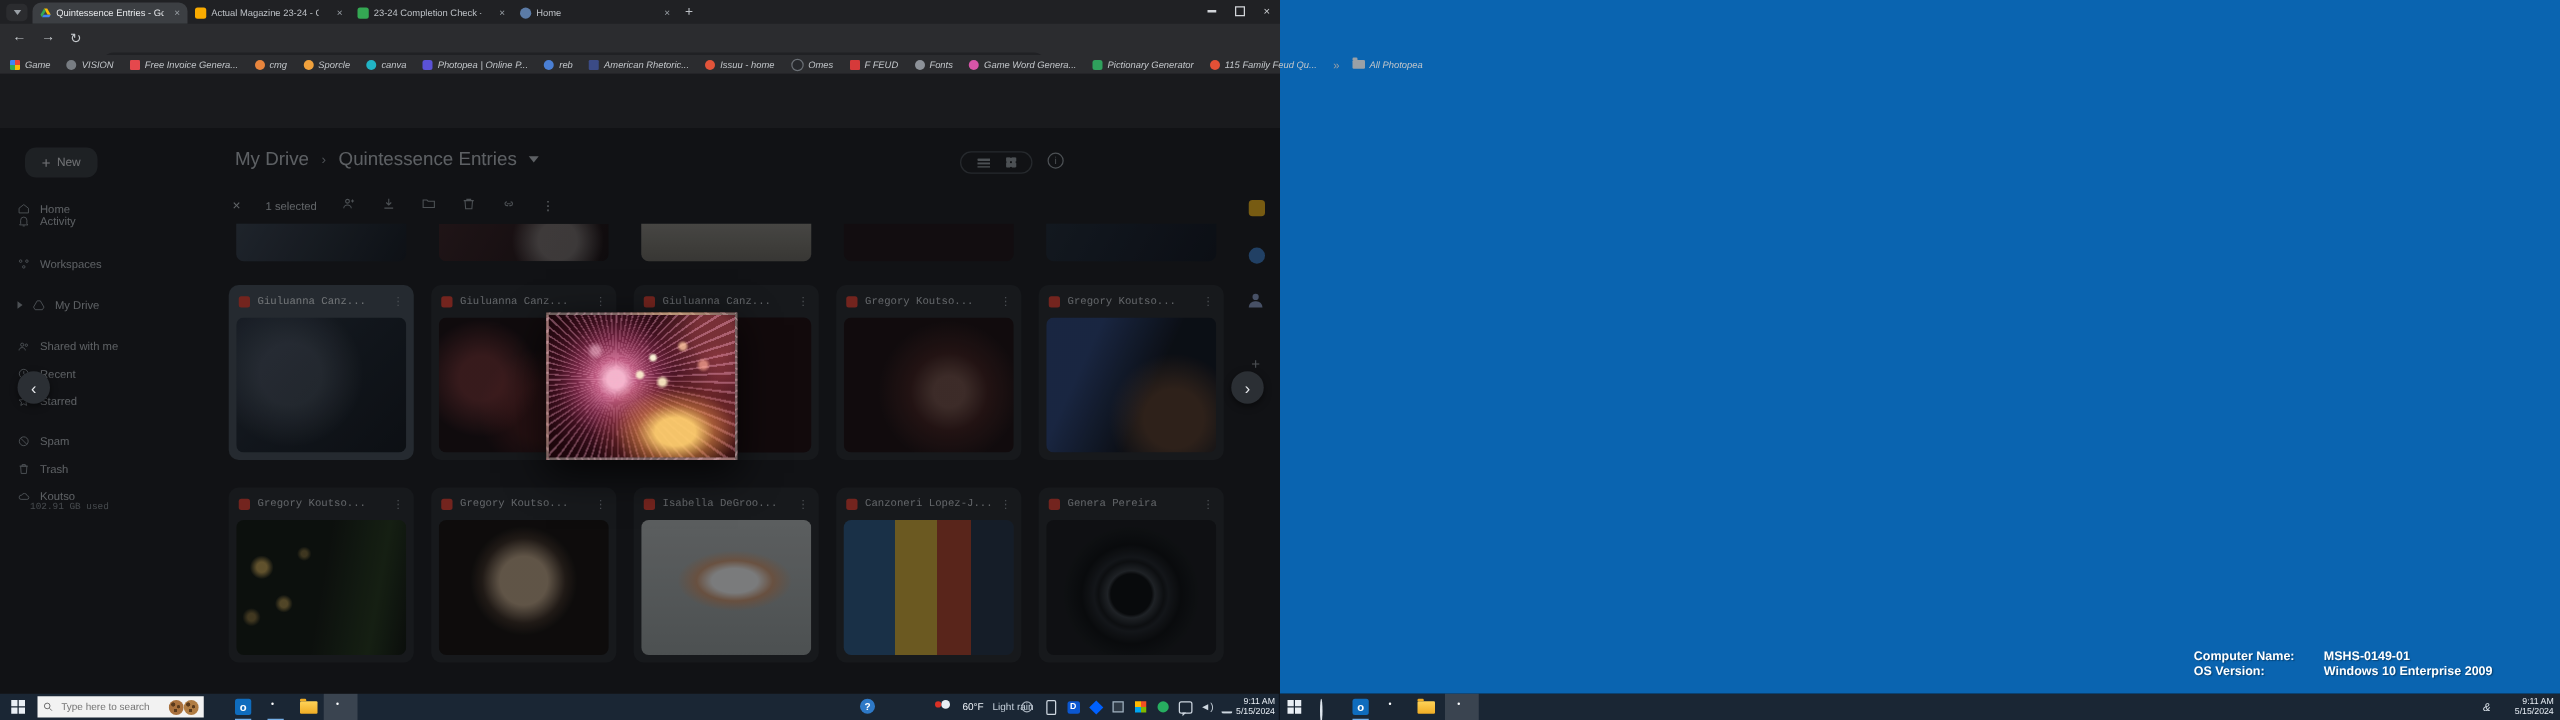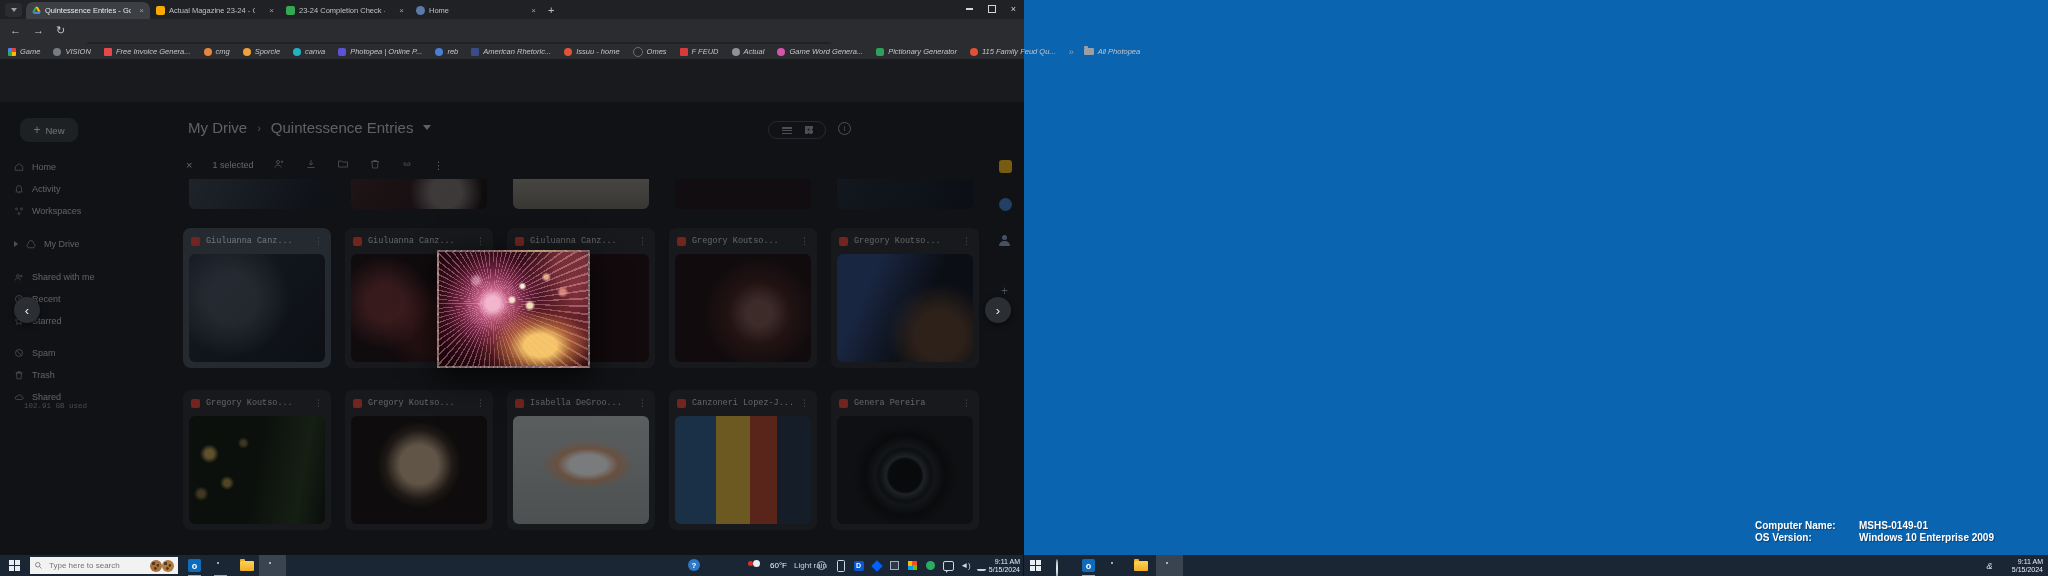--- a/index.html
+++ b/index.html
@@ -157,21 +157,21 @@
       radial-gradient(circle at 95% 60%,rgba(200,70,90,.35) 0 12%,transparent 30%),
       #190509;}
   .navbtn-circ{width:26px;height:26px;border-radius:50%;background:#2b2f34;z-index:7;
     display:flex;align-items:center;justify-content:center;color:#e8eaed;font-size:13px;
     box-shadow:0 2px 6px rgba(0,0,0,.5);}
   
   #taskbar{left:0;top:555px;width:2048px;height:21px;background:#1a2634;}
   .tb-divider{left:1023px;top:0;width:1px;height:21px;background:#0d141d;}
   .winlogo{display:grid;grid-template-columns:5px 5px;grid-template-rows:5px 5px;gap:1px;}
   .winlogo i{background:#e9eef4;}
-  #tb-search{left:30px;top:2px;width:148px;height:17px;background:#f2f2f2;display:flex;align-items:center;
+  #tb-search{left:30px;top:2px;width:133px;height:17px;background:#f2f2f2;display:flex;align-items:center;
     padding:0 4px;box-sizing:border-box;gap:4px;}
   #tb-search svg{width:9px;height:9px;stroke:#444;fill:none;stroke-width:1.6;flex:0 0 auto;}
   #tb-search input{border:0;outline:0;background:transparent;font-size:8px;color:#3c3c3c;flex:1;
     font-family:"Liberation Sans",sans-serif;min-width:0;}
   .cookie{width:12px;height:12px;border-radius:50%;flex:0 0 auto;
     background:radial-gradient(circle at 30% 30%,#5a3a1c 0 12%,transparent 16%),
       radial-gradient(circle at 65% 45%,#5a3a1c 0 11%,transparent 15%),
       radial-gradient(circle at 45% 70%,#5a3a1c 0 11%,transparent 15%),#a9713d;}
   .cookie.c2{margin-left:-4px;background-color:#b07c42;}
   .tb-ic{top:4px;width:13px;height:13px;}
@@ -326,21 +326,21 @@
       <span class="bm">
           <i class="bmfav f10"></i>
           <em>Omes</em>
         </span>
       <span class="bm">
           <i class="bmfav f11"></i>
           <em>F FEUD</em>
         </span>
       <span class="bm">
           <i class="bmfav f12"></i>
-          <em>Actual</em>
+          <em>Fonts</em>
         </span>
       <span class="bm">
           <i class="bmfav f13"></i>
           <em>Game Word Genera...</em>
         </span>
       <span class="bm">
           <i class="bmfav f14"></i>
           <em>Pictionary Generator</em>
         </span>
       <span class="bm">
@@ -394,21 +394,21 @@
         <span class="plus">+</span>
         <span class="nl">New</span>
       </div>
 
       <div class="abs srow" style="top:56px">
           <svg viewBox="0 0 24 24">
             <path d="M3 11l9-7 9 7v9H3z"></path>
           </svg>
           <span>Home</span>
         </div>
-      <div class="abs srow" style="top:78px">
+      <div class="abs srow" style="top:66px">
           <svg viewBox="0 0 24 24">
             <path d="M6 17v-7a6 6 0 0112 0v7l2 2H4zM10 21h4"></path>
           </svg>
           <span>Activity</span>
         </div>
       <div class="abs srow" style="top:100px">
           <svg viewBox="0 0 24 24">
             <circle cx="6" cy="7" r="2.4"></circle>
             <circle cx="18" cy="7" r="2.4"></circle>
             <circle cx="12" cy="18" r="2.4"></circle>
@@ -453,21 +453,21 @@
       <div class="abs srow" style="top:264px">
           <svg viewBox="0 0 24 24">
             <path d="M6 7h12l-1 14H7zM9 7V4h6v3M4 7h16"></path>
           </svg>
           <span>Trash</span>
         </div>
       <div class="abs srow" style="top:286px">
           <svg viewBox="0 0 24 24">
             <path d="M7 18a4 4 0 111-7.9A5.5 5.5 0 0118.5 11 3.5 3.5 0 0118 18z"></path>
           </svg>
-          <span>Shared</span>
+          <span>Koutso</span>
         </div>
       <div class="abs storage-note">102.91 GB used</div>
 
       <div id="breadcrumb" class="abs">
         <span>My Drive</span>
         <span class="sep">›</span>
         <span>Quintessence Entries</span>
         <span class="car-d"></span>
       </div>
       <div class="abs vtoggle">

